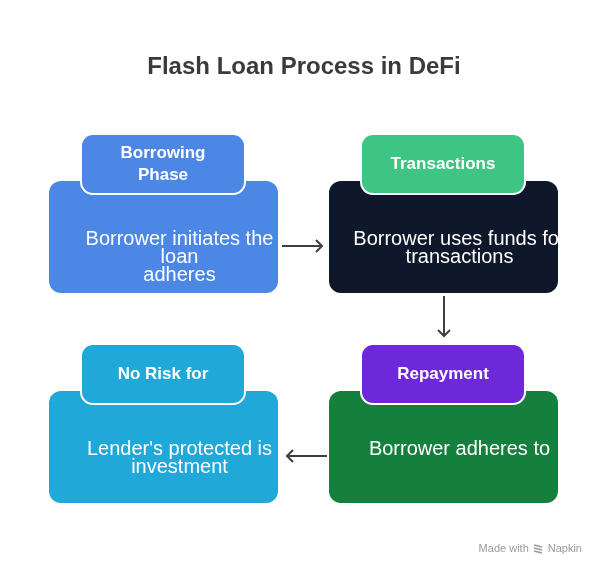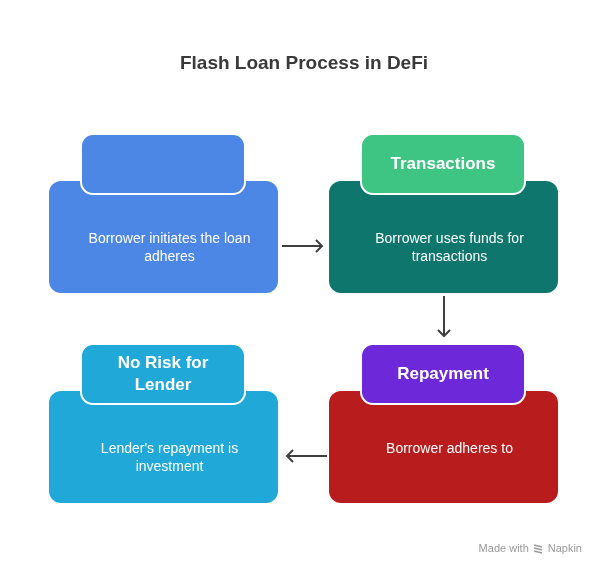--- a/index.html
+++ b/index.html
@@ -1,72 +1,73 @@
 <!DOCTYPE html>
 <html><head>
 <meta charset="utf-8">
 <style>
   html, body { margin:0; padding:0; background:#ffffff; }
   body { width:608px; height:577px; position:relative; overflow:hidden; font-family:"Liberation Sans", sans-serif; }
-  .title { position:absolute; left:0; top:52px; width:608px; text-align:center; font-size:19px; font-weight:bold; color:#3a3a3a; }
+  .title { position:absolute; left:0; top:52px; width:608px; text-align:center; font-size:24px; font-weight:bold; color:#3a3a3a; }
   .card { position:absolute; width:229px; height:112px; border-radius:12px; }
-  .card-body { position:absolute; left:6px; width:100%; text-align:center; font-size:14px; line-height:18px; color:#ffffff; }
+  .card-body { position:absolute; left:16px; width:100%; text-align:center; font-size:20px; line-height:18px; color:#ffffff; }
   .tab { position:absolute; width:166px; height:62px; border-radius:13px; border:2px solid #ffffff; box-sizing:border-box; display:flex; align-items:center; justify-content:center; text-align:center; font-size:17px; font-weight:bold; line-height:22px; color:#ffffff; }
   .arrow { position:absolute; }
   .footer { position:absolute; right:26px; top:542px; font-size:11px; color:#9a9a9a; display:flex; align-items:center; gap:4px; }
 </style>
 </head>
 <body>
 
 <div class="title">Flash Loan Process in DeFi</div>
 
 <div class="card" style="left:49px; top:181px; background:#4d87e5;">
   <div class="card-body" style="top:48px;">
     <div>Borrower initiates the loan</div>
     <div>adheres</div>
   </div>
 </div>
 <div class="tab" style="left:80px; top:133px; background:#4d87e5;">
   <div>
+      <div>Borrowing</div>
+      <div>Phase</div>
     </div>
 </div>
 
-<div class="card" style="left:329px; top:181px; background:#0f766e;">
+<div class="card" style="left:329px; top:181px; background:#0f172a;">
   <div class="card-body" style="top:48px;">
     <div>Borrower uses funds for</div>
     <div>transactions</div>
   </div>
 </div>
 <div class="tab" style="left:360px; top:133px; background:#3ec483;">
   <div>
       <div>Transactions</div>
     </div>
 </div>
 
-<div class="card" style="left:329px; top:391px; background:#b91c1c;">
+<div class="card" style="left:329px; top:391px; background:#15803d;">
   <div class="card-body" style="top:48px;">
     <div>Borrower adheres to</div>
   </div>
 </div>
 <div class="tab" style="left:360px; top:343px; background:#6d28d9;">
   <div>
       <div>Repayment</div>
     </div>
 </div>
 
 <div class="card" style="left:49px; top:391px; background:#20a8d8;">
   <div class="card-body" style="top:48px;">
-    <div>Lender's repayment is</div>
+    <div>Lender's protected is</div>
     <div>investment</div>
   </div>
 </div>
 <div class="tab" style="left:80px; top:343px; background:#20a8d8;">
   <div>
       <div>No Risk for</div>
-      <div>Lender</div>
     </div>
 </div>
 
 <svg class="arrow" style="left:280px; top:236px;" width="46" height="20" viewBox="0 0 46 20">
   <line x1="2" y1="10" x2="42" y2="10" stroke="#3f3f3f" stroke-width="2"></line>
   <polyline points="36,4 42,10 36,16" fill="none" stroke="#3f3f3f" stroke-width="2"></polyline>
 </svg>
 <svg class="arrow" style="left:434px; top:294px;" width="20" height="46" viewBox="0 0 20 46">
   <line x1="10" y1="2" x2="10" y2="42" stroke="#3f3f3f" stroke-width="2"></line>
   <polyline points="4,36 10,42 16,36" fill="none" stroke="#3f3f3f" stroke-width="2"></polyline>

